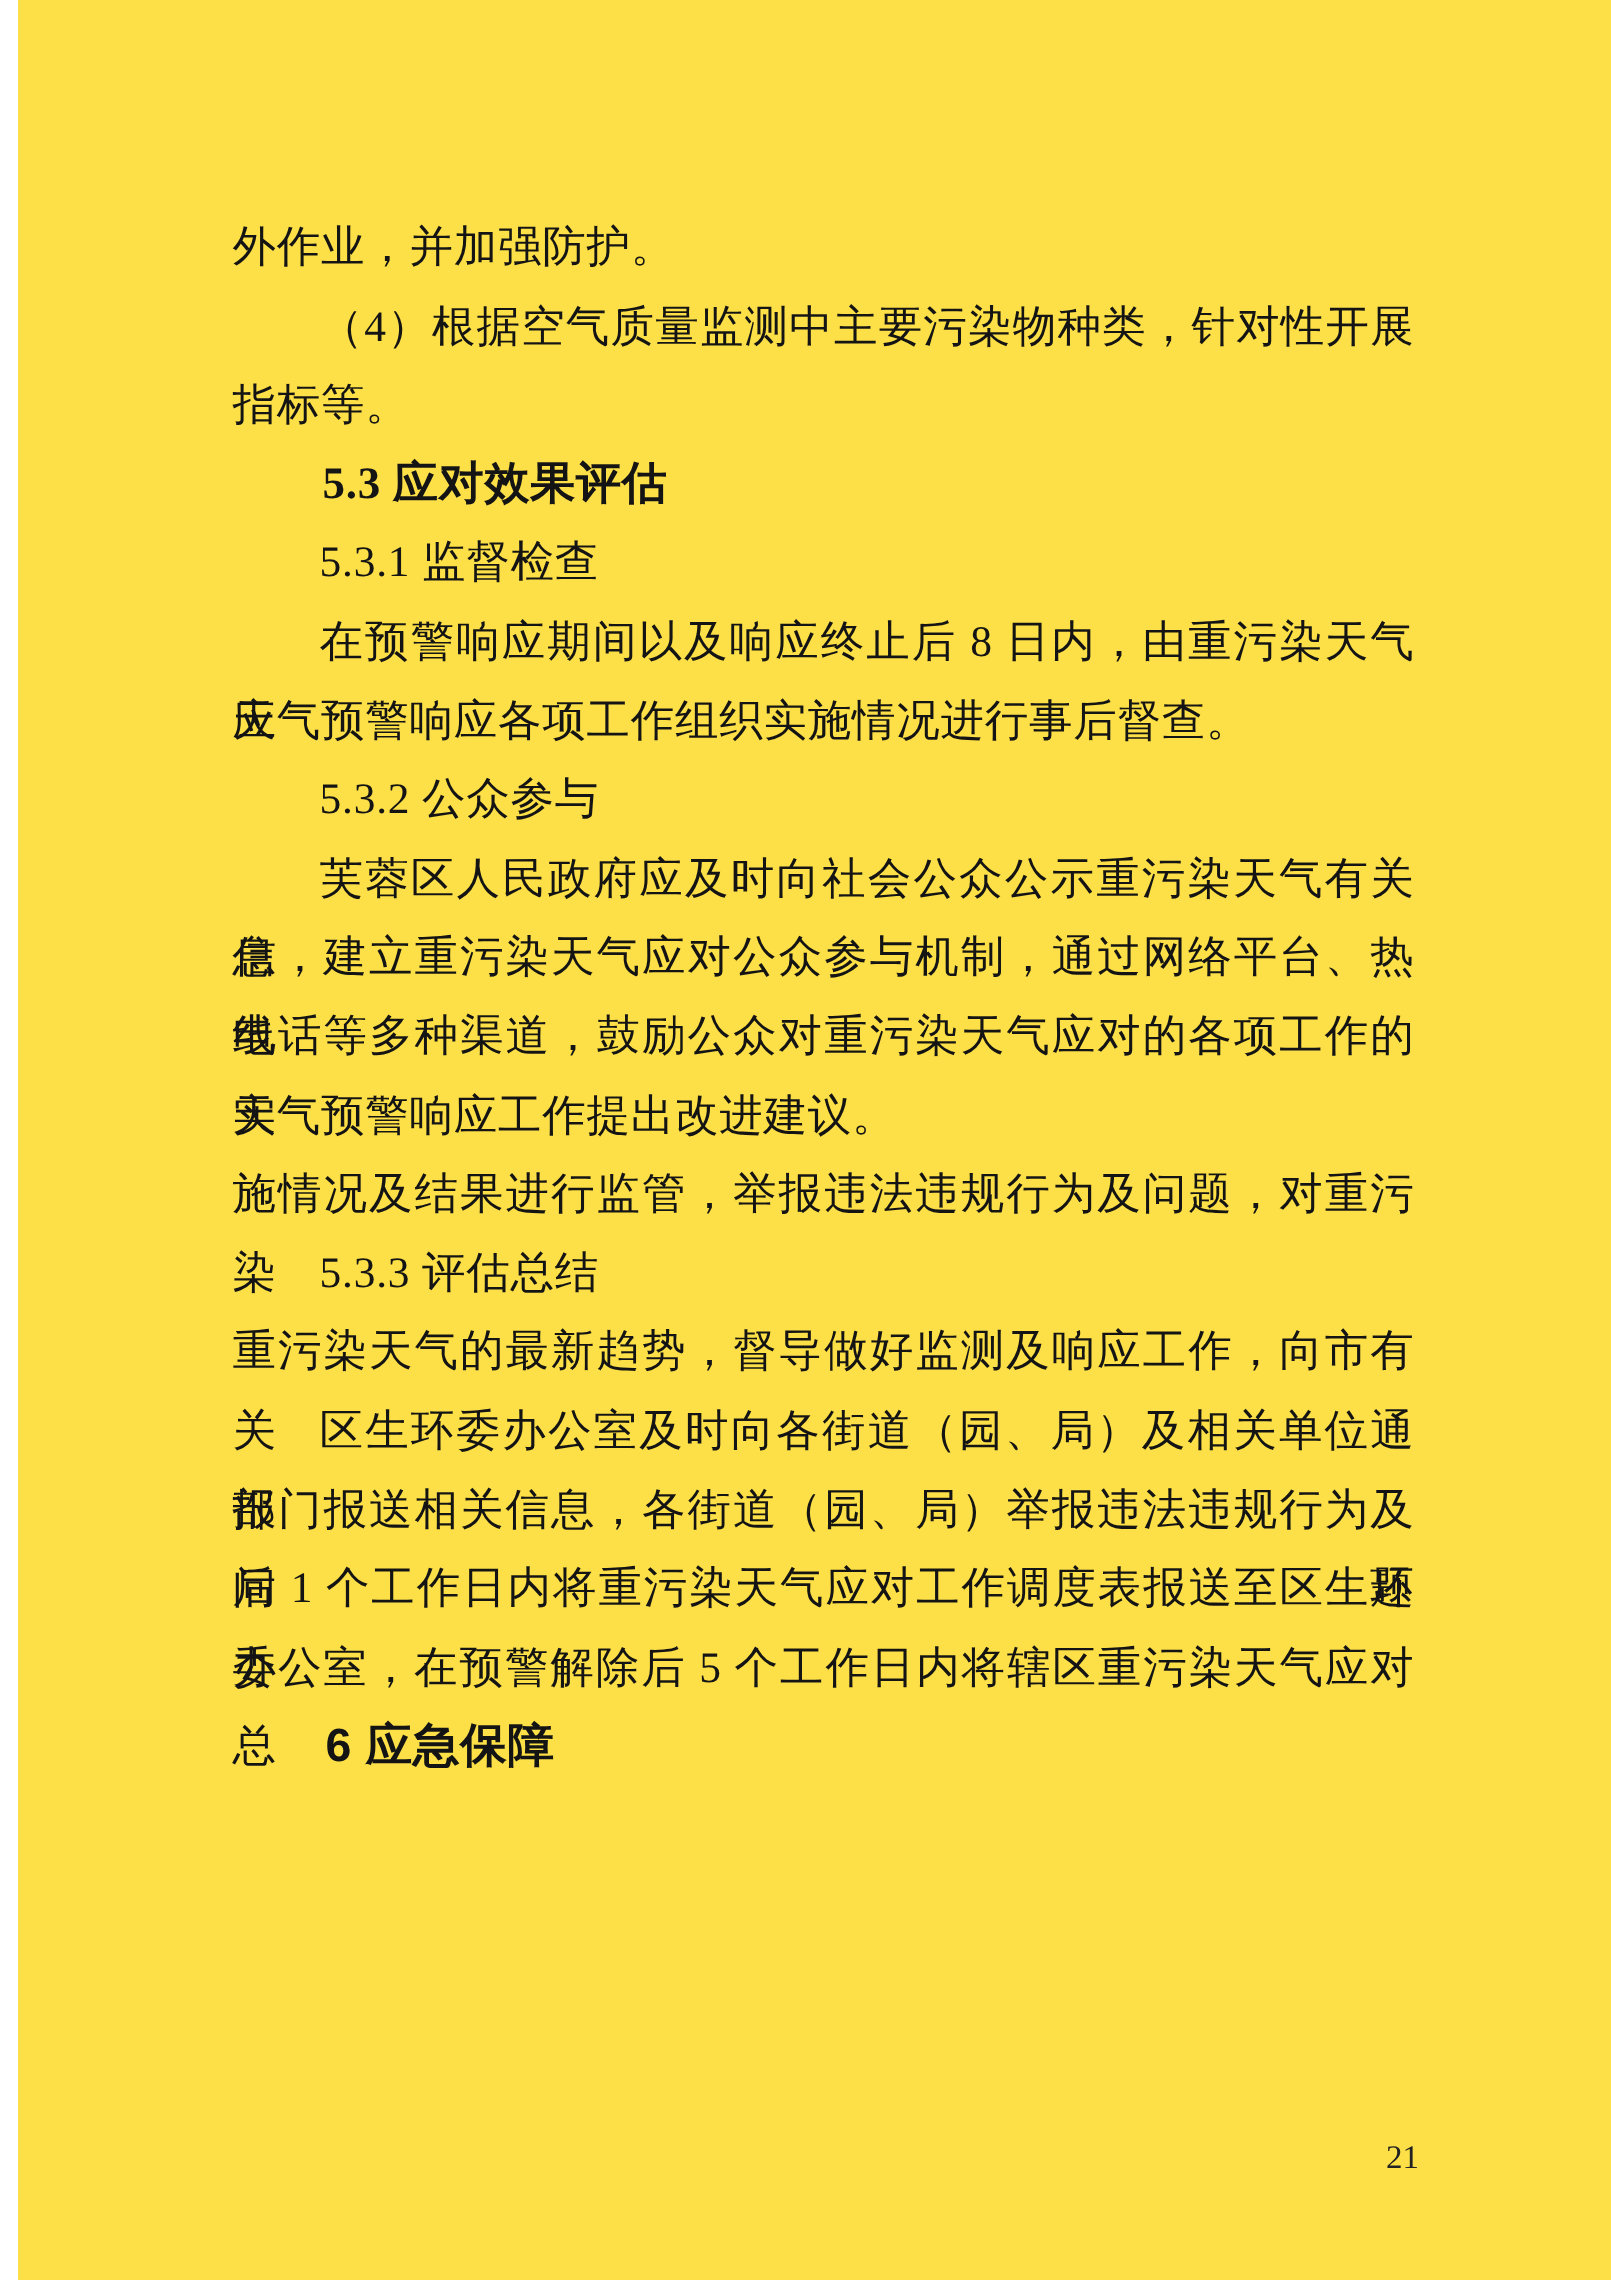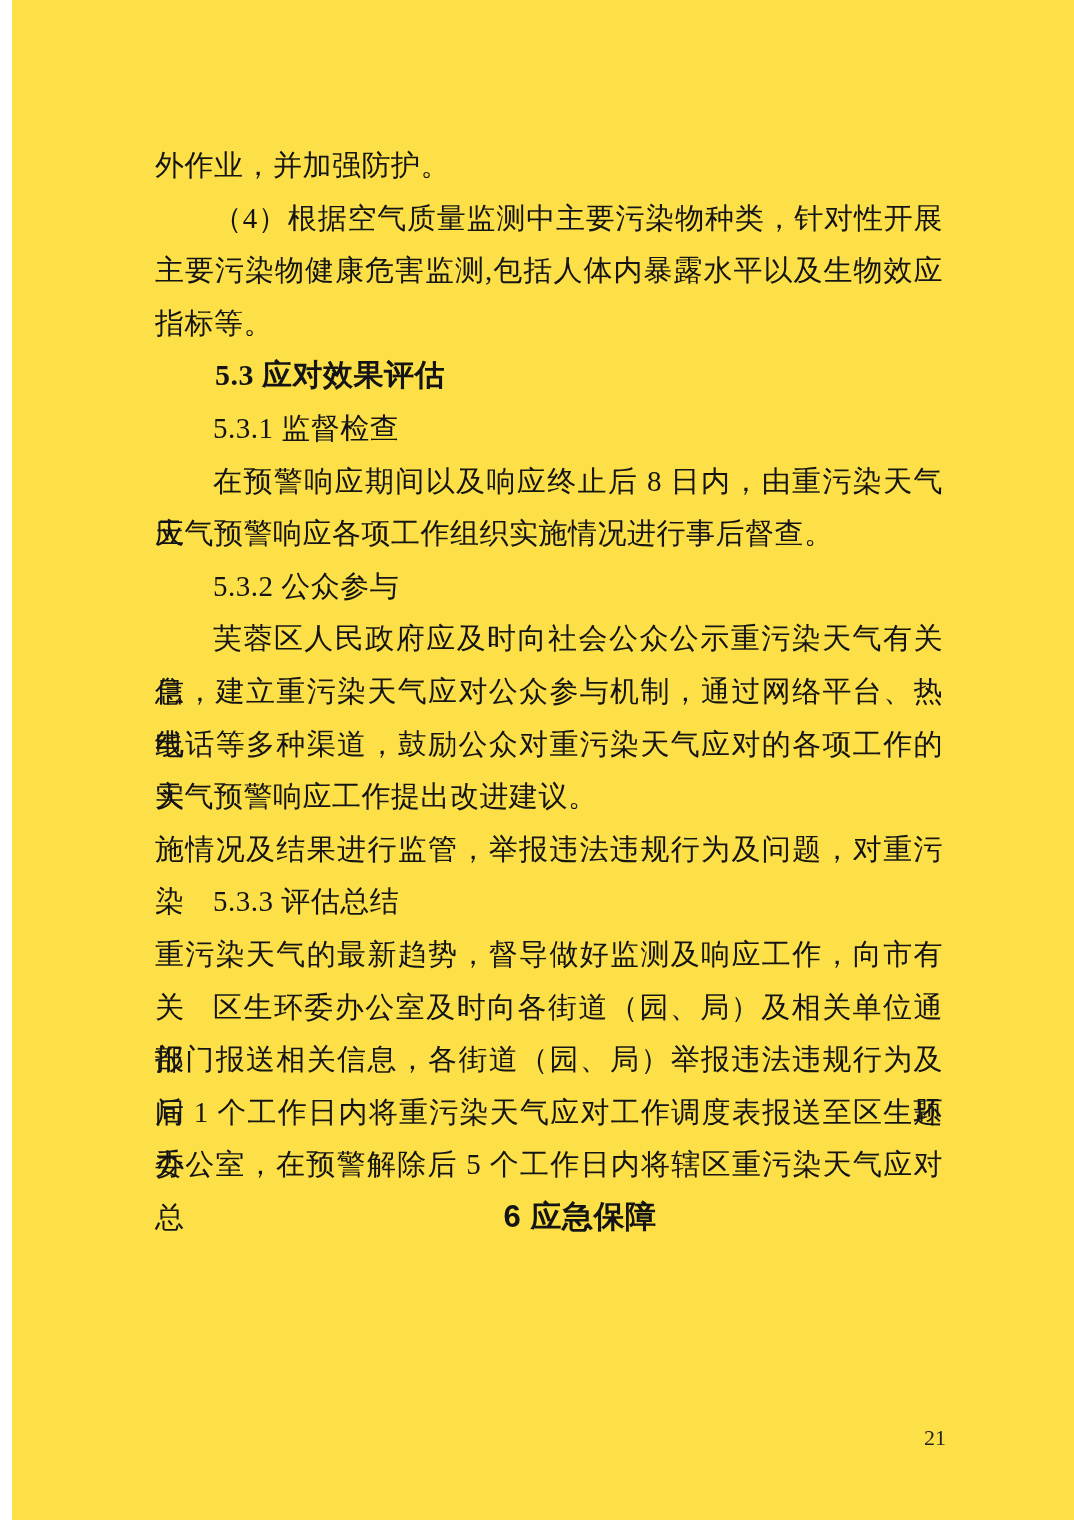--- a/index.html
+++ b/index.html
@@ -38,40 +38,38 @@
     text-justify: inter-character;
   }
   .line.heading-bold {
     font-weight: bold;
     font-size: 30px;
   }
   .line.heading-sans {
     font-family: "Liberation Sans", "DejaVu Sans", sans-serif;
     font-weight: bold;
     font-size: 31px;
-    text-align: center;
   }
   .page-number {
     position: absolute;
     left: 912px;
     top: 1423px;
     font-size: 22px;
     line-height: 30px;
     color: #222;
     font-family: Liberation Serif, serif;
   }
 </style>
 </head>
 <body>
 
 <div class="page">
   <div class="content">
       <div class="line body">外作业，并加强防护。</div>
       <div class="line body indent justify">（4）根据空气质量监测中主要污染物种类，针对性开展</div>
-      <div class="line body justify">主要污染物健康危害监测,包括人体内暴露水平以及生物效应</div>
       <div class="line body">指标等。</div>
       <div class="line heading-bold indent">5.3 应对效果评估</div>
       <div class="line body indent">5.3.1 监督检查</div>
       <div class="line body indent justify">在预警响应期间以及响应终止后 8 日内，由重污染天气应</div>
       <div class="line body">天气预警响应各项工作组织实施情况进行事后督查。</div>
       <div class="line body indent">5.3.2 公众参与</div>
       <div class="line body indent justify">芙蓉区人民政府应及时向社会公众公示重污染天气有关信</div>
       <div class="line body justify">息，建立重污染天气应对公众参与机制，通过网络平台、热线</div>
       <div class="line body justify">电话等多种渠道，鼓励公众对重污染天气应对的各项工作的实</div>
       <div class="line body">天气预警响应工作提出改进建议。</div>

